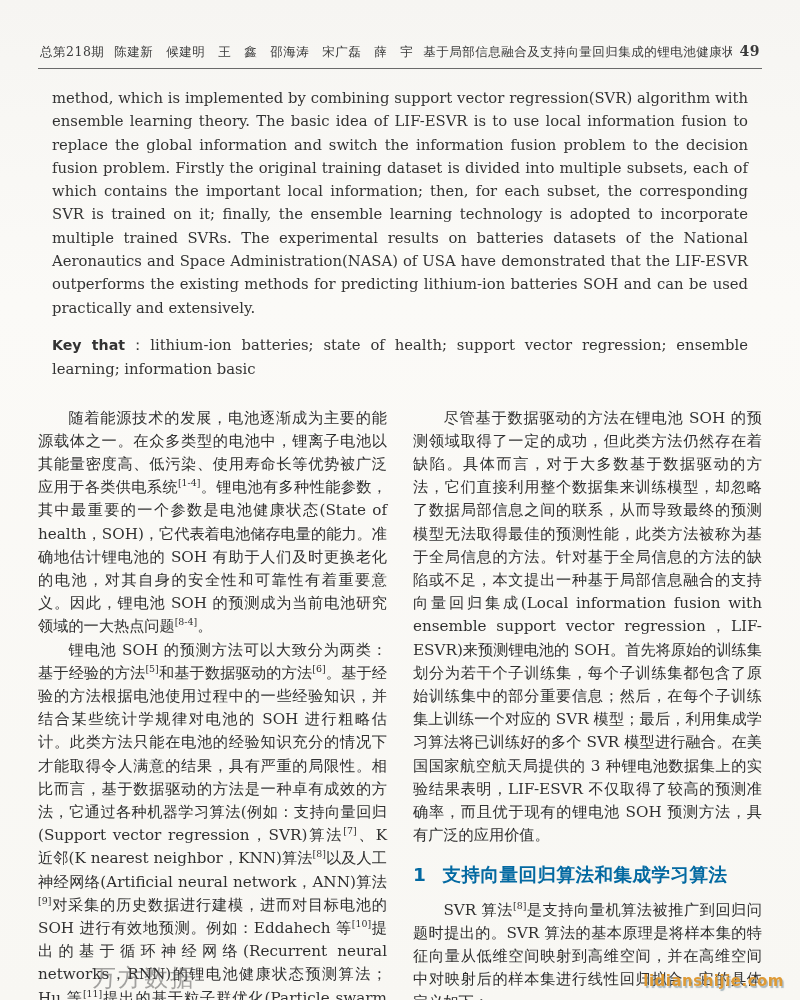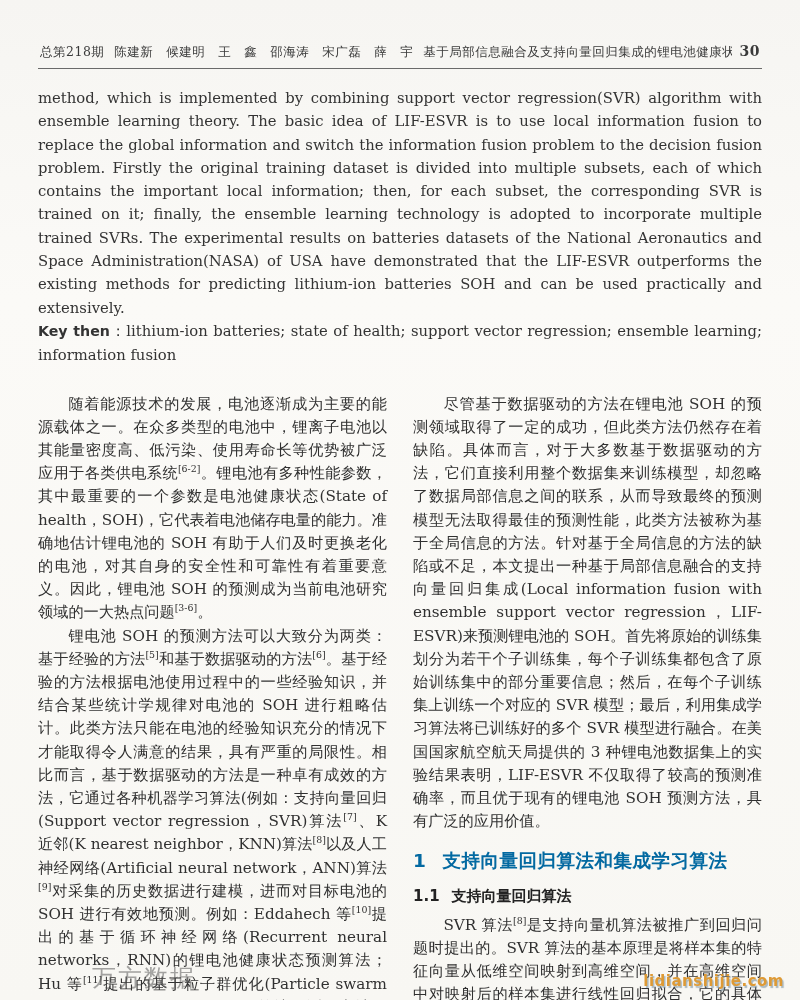--- a/index.html
+++ b/index.html
@@ -28,21 +28,21 @@
   .running-head .pageno { font-weight: bold; font-size: 14px; margin-left: 8px; }
 
   
   .abstract {
     margin-top: 17px;
     font-size: 14.8px;
     line-height: 23.3px;
     text-align: justify;
     color: #333;
   }
-  .abstract p { margin: 0; }
+  .abstract p { margin: 14px; }
   .keywords { margin-top: 0; }
   .keywords .kw-label { font-weight: bold; font-family: "DejaVu Sans", "Liberation Sans", sans-serif; font-size: 14.2px; }
 
   
   .columns {
     display: flex;
     gap: 26px;
     margin-top: 26px;
     font-size: 15.2px;
     line-height: 23.2px;
@@ -98,41 +98,40 @@
 </style>
 </head>
 <body>
 
 <div class="page">
 
   <div class="running-head">
     <span class="issue">总第218期</span>
     <span class="authors">陈建新　候建明　王　鑫　邵海涛　宋广磊　薛　宇</span>
     <span class="head-title">基于局部信息融合及支持向量回归集成的锂电池健康状态预测</span>
-    <span class="pageno">30</span>
+    <span class="pageno">49</span>
   </div>
 
   <div class="abstract">
     <p>method, which is implemented by combining support vector regression(SVR) algorithm with ensemble learning theory. The basic idea of LIF-ESVR is to use local information fusion to replace the global information and switch the information fusion problem to the decision fusion problem. Firstly the original training dataset is divided into multiple subsets, each of which contains the important local information; then, for each subset, the corresponding SVR is trained on it; finally, the ensemble learning technology is adopted to incorporate multiple trained SVRs. The experimental results on batteries datasets of the National Aeronautics and Space Administration(NASA) of USA have demonstrated that the LIF-ESVR outperforms the existing methods for predicting lithium-ion batteries SOH and can be used practically and extensively.</p>
-    <p class="keywords"><span class="kw-label">Key then</span><span>：lithium-ion batteries; state of health; support vector regression; ensemble learning; information fusion</span></p>
+    <p class="keywords"><span class="kw-label">Key that</span><span>：lithium-ion batteries; state of health; support vector regression; ensemble learning; information basic</span></p>
   </div>
 
   <div class="columns">
 
     <div class="col">
-      <p class="indent">随着能源技术的发展，电池逐渐成为主要的能源载体之一。在众多类型的电池中，锂离子电池以其能量密度高、低污染、使用寿命长等优势被广泛应用于各类供电系统<sup>[6-2]</sup>。锂电池有多种性能参数，其中最重要的一个参数是电池健康状态(State of health，SOH)，它代表着电池储存电量的能力。准确地估计锂电池的 SOH 有助于人们及时更换老化的电池，对其自身的安全性和可靠性有着重要意义。因此，锂电池 SOH 的预测成为当前电池研究领域的一大热点问题<sup>[3-6]</sup>。</p>
+      <p class="indent">随着能源技术的发展，电池逐渐成为主要的能源载体之一。在众多类型的电池中，锂离子电池以其能量密度高、低污染、使用寿命长等优势被广泛应用于各类供电系统<sup>[1-4]</sup>。锂电池有多种性能参数，其中最重要的一个参数是电池健康状态(State of health，SOH)，它代表着电池储存电量的能力。准确地估计锂电池的 SOH 有助于人们及时更换老化的电池，对其自身的安全性和可靠性有着重要意义。因此，锂电池 SOH 的预测成为当前电池研究领域的一大热点问题<sup>[8-4]</sup>。</p>
       <p class="indent">锂电池 SOH 的预测方法可以大致分为两类：基于经验的方法<sup>[5]</sup>和基于数据驱动的方法<sup>[6]</sup>。基于经验的方法根据电池使用过程中的一些经验知识，并结合某些统计学规律对电池的 SOH 进行粗略估计。此类方法只能在电池的经验知识充分的情况下才能取得令人满意的结果，具有严重的局限性。相比而言，基于数据驱动的方法是一种卓有成效的方法，它通过各种机器学习算法(例如：支持向量回归(Support vector regression，SVR)算法<sup>[7]</sup>、K 近邻(K nearest neighbor，KNN)算法<sup>[8]</sup>以及人工神经网络(Artificial neural network，ANN)算法<sup>[9]</sup>对采集的历史数据进行建模，进而对目标电池的 SOH 进行有效地预测。例如：Eddahech 等<sup>[10]</sup>提出的基于循环神经网络(Recurrent neural networks，RNN)的锂电池健康状态预测算法；Hu 等<sup>[11]</sup>提出的基于粒子群优化(Particle swarm optimization，PSO)的 KNN 算法预测锂电池的 SOH；Ng 等<sup>[12]</sup>提出的基于朴素贝叶斯(Naive Bayes，NB)与支持向量机(Support vector machine，SVM)的锂电池剩余寿命预测方法；Liu 等提出的基于增量学习的相关向量机(Relevance vector</p>
     </div>
 
     <div class="col">
       <p class="indent">尽管基于数据驱动的方法在锂电池 SOH 的预测领域取得了一定的成功，但此类方法仍然存在着缺陷。具体而言，对于大多数基于数据驱动的方法，它们直接利用整个数据集来训练模型，却忽略了数据局部信息之间的联系，从而导致最终的预测模型无法取得最佳的预测性能，此类方法被称为基于全局信息的方法。针对基于全局信息的方法的缺陷或不足，本文提出一种基于局部信息融合的支持向量回归集成(Local information fusion with ensemble support vector regression，LIF-ESVR)来预测锂电池的 SOH。首先将原始的训练集划分为若干个子训练集，每个子训练集都包含了原始训练集中的部分重要信息；然后，在每个子训练集上训练一个对应的 SVR 模型；最后，利用集成学习算法将已训练好的多个 SVR 模型进行融合。在美国国家航空航天局提供的 3 种锂电池数据集上的实验结果表明，LIF-ESVR 不仅取得了较高的预测准确率，而且优于现有的锂电池 SOH 预测方法，具有广泛的应用价值。</p>
 
       <h2 class="section-heading"><span class="sec-no">1</span><span>支持向量回归算法和集成学习算法</span></h2>
 
-      <h3 class="sub-heading"><span class="sec-no">1.1</span><span>支持向量回归算法</span></h3>
 
       <p class="indent">SVR 算法<sup>[8]</sup>是支持向量机算法被推广到回归问题时提出的。SVR 算法的基本原理是将样本集的特征向量从低维空间映射到高维空间，并在高维空间中对映射后的样本集进行线性回归拟合，它的具体定义如下：</p>
 
     </div>
 
   </div>
 
 </div>
 
 <div class="wm-wanfang">万方数据</div>

